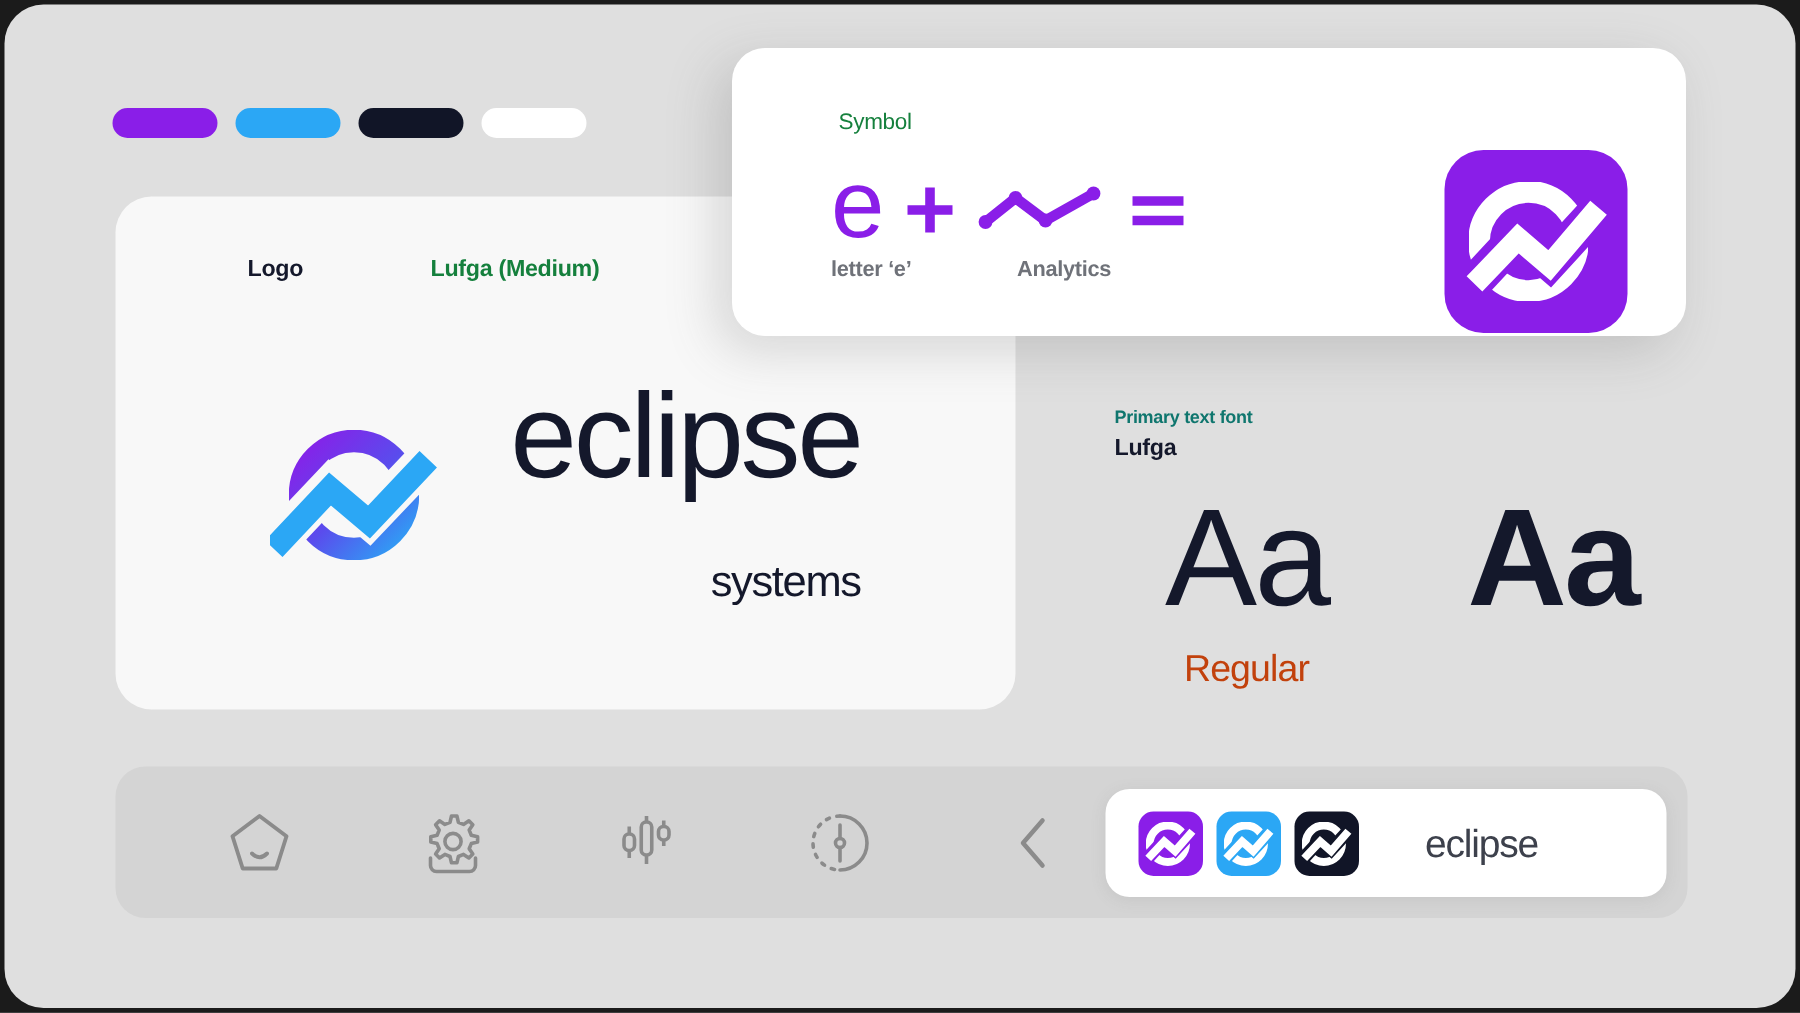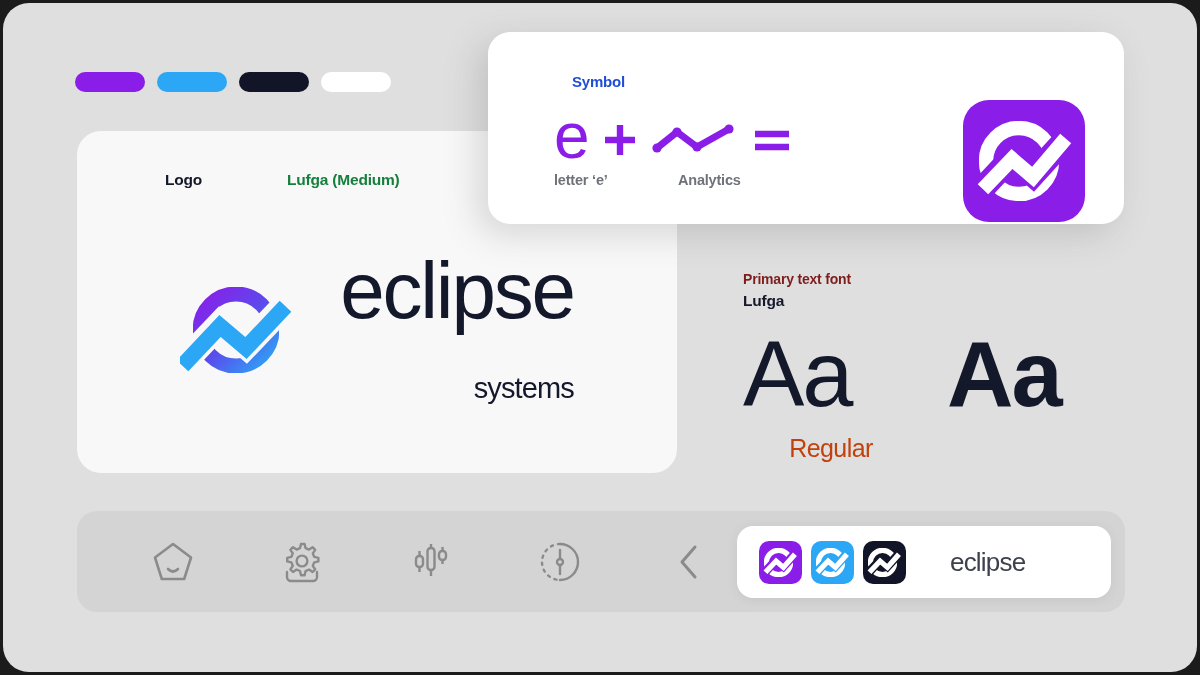--- a/index.html
+++ b/index.html
@@ -105,24 +105,24 @@
   .symbol-card {
     position: absolute;
     left: 485px; top: 29px;
     width: 636px; height: 192px;
     background: #ffffff;
     border-radius: 22px;
     box-shadow: -10px 10px 34px rgba(90,90,90,0.22);
   }
   .symbol-title {
     position: absolute;
-    left: 84px; top: 41px;
+    left: 71px; top: 41px;
     font-size: 15px;
-    font-weight: bold;
-    color: #1d4ed8;
+    font-weight: normal;
+    color: #15803d;
     letter-spacing: -0.2px;
   }
   .equation {
     position: absolute;
     left: 66px; top: 76px;
     display: flex;
     align-items: center;
   }
   .eq-e {
     font-size: 64px;
@@ -152,43 +152,44 @@
     position: absolute;
     right: 39px; top: 68px;
     width: 122px; height: 122px;
     background: #8a1ee8;
     border-radius: 26px;
   }
 
   
   .type-block { position: absolute; left: 740px; top: 268px; }
   .type-kicker {
-    font-size: 14px;
+    font-size: 12px;
     font-weight: bold;
-    color: #7f1d1d;
+    color: #0f766e;
     letter-spacing: -0.2px;
   }
   .type-name {
     font-size: 15.5px;
     font-weight: bold;
     color: #14182b;
     letter-spacing: -0.2px;
     margin-top: 5px;
   }
   .specimens {
     display: flex;
     gap: 28px;
     margin-top: 18px;
   }
   .spec { width: 176px; }
   .spec-aa {
     font-size: 92px;
     line-height: 1.0;
     color: #14182b;
     letter-spacing: -2px;
+    text-align: center;
   }
   .spec-aa.semibold { font-weight: bold; }
   .spec-label {
     margin-top: 14px;
     font-size: 25px;
     color: #c2410c;
     letter-spacing: -0.6px;
     text-align: center;
   }
 

